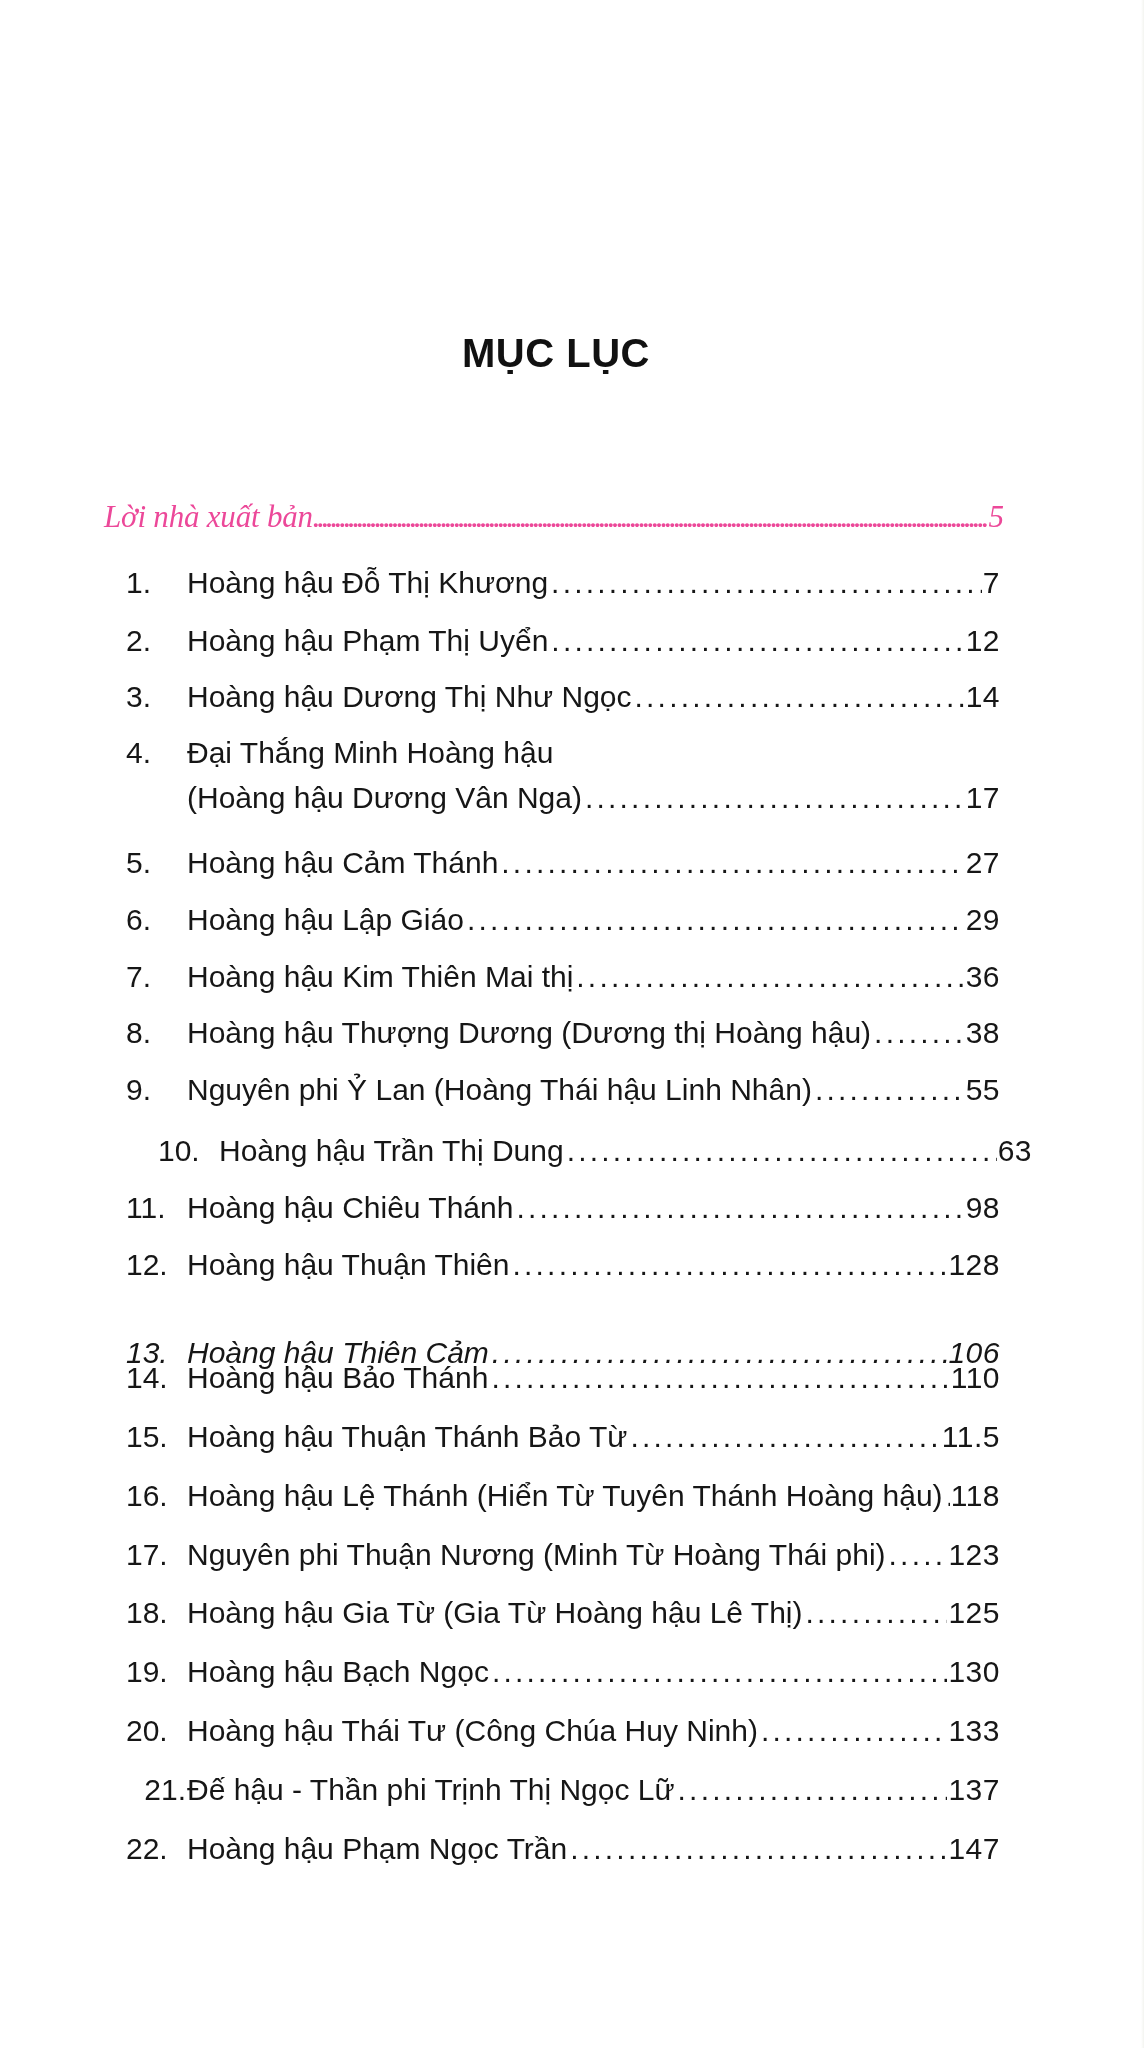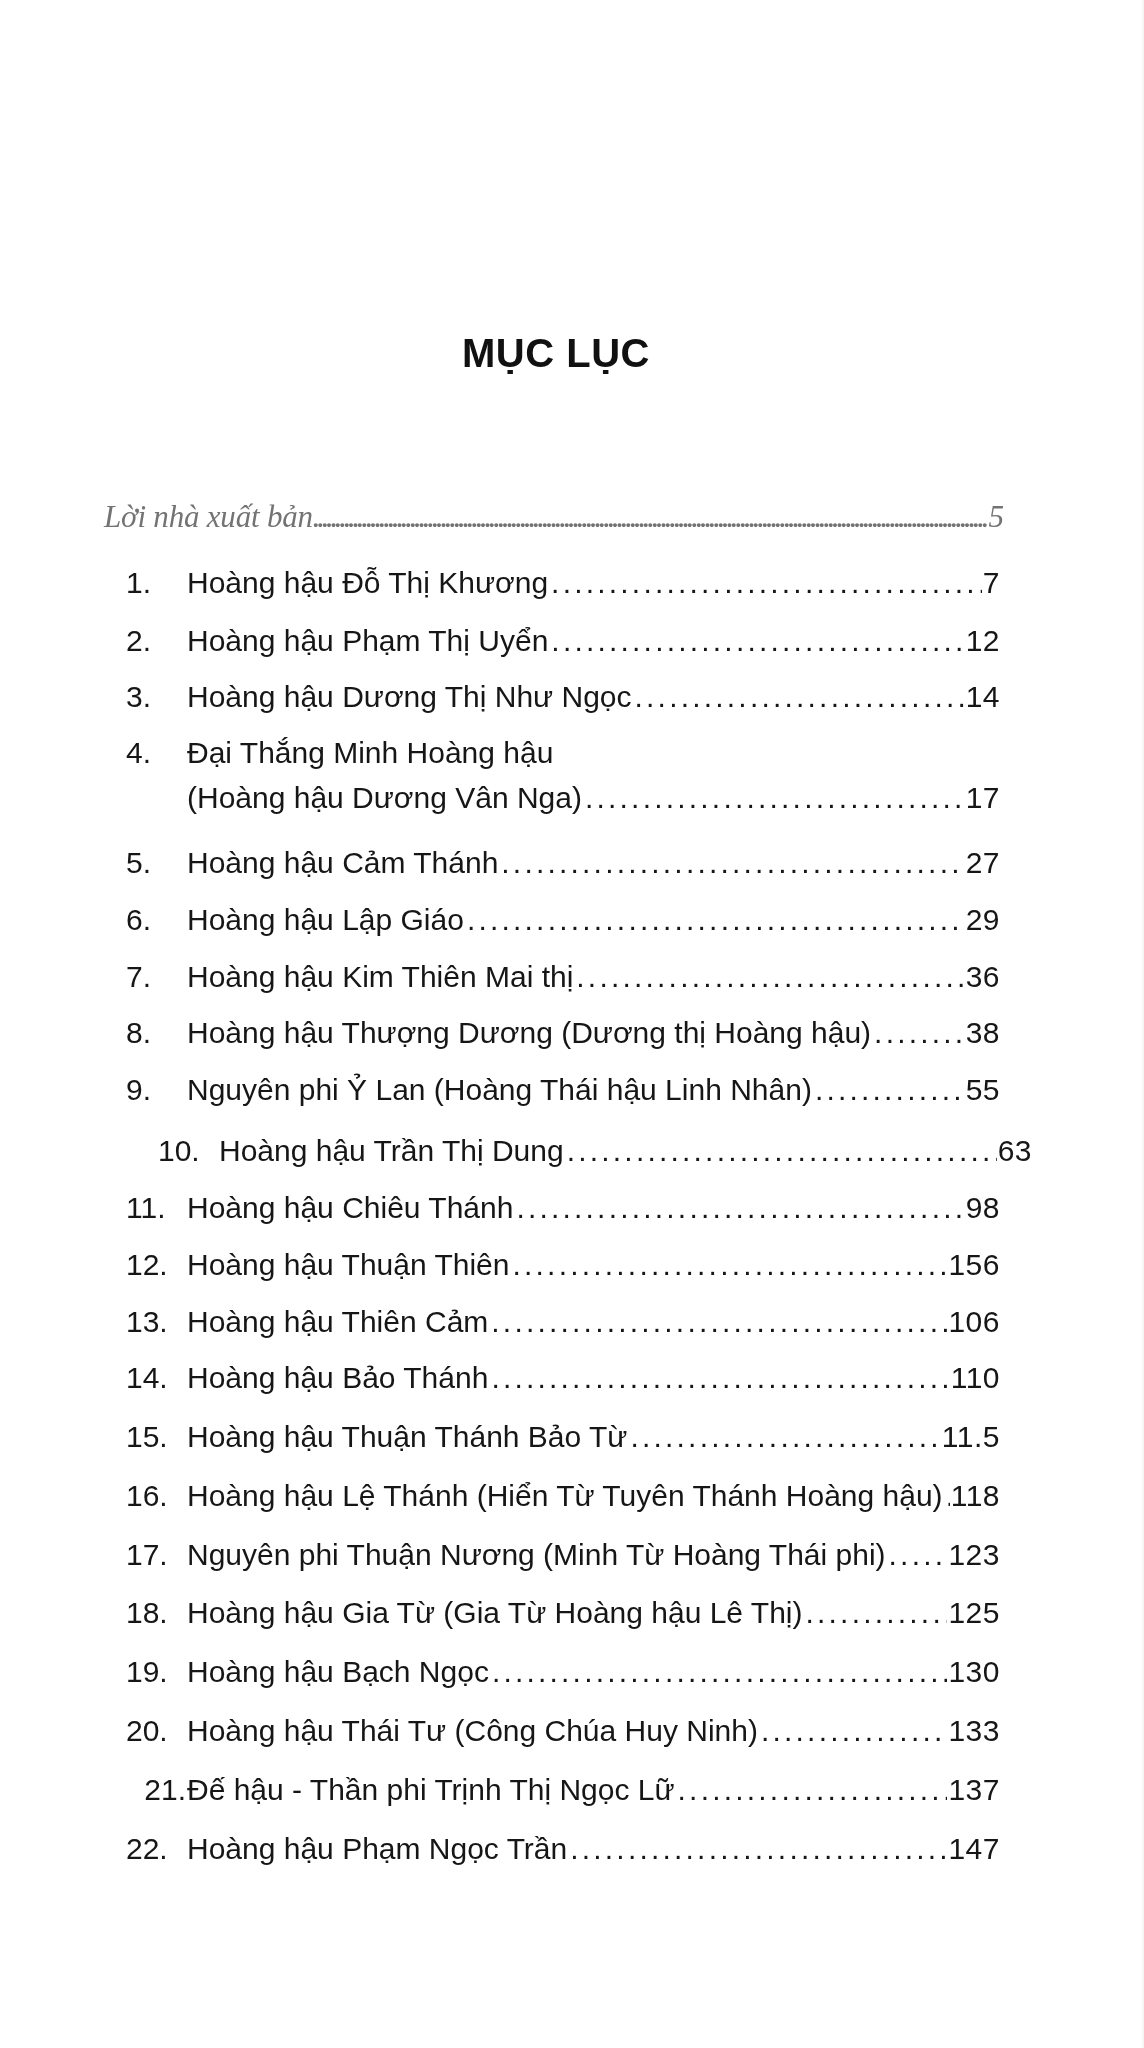--- a/index.html
+++ b/index.html
@@ -43,21 +43,21 @@
       left: 104px;
       width: 900px;
       top: 497px;
       height: 40px;
       line-height: 40px;
       display: flex;
       align-items: baseline;
       font-family: "Liberation Serif", "DejaVu Serif", serif;
       font-style: italic;
       font-size: 31px;
-      color: #737373;
+      color: #ec4899;
       white-space: nowrap;
     }
     .preface-row .label {
       flex: 0 0 auto;
       letter-spacing: -0.2px;
     }
     .preface-row .leader {
       flex: 1 1 auto;
       overflow: hidden;
       white-space: nowrap;
@@ -235,25 +235,25 @@
     <span class="leader"></span>
     <span class="page">98</span>
   </div>
 </div>
 
 <div class="entry" style="top:1245px;">
   <span class="num">12.</span>
   <div class="line">
     <span class="label">Hoàng hậu Thuận Thiên</span>
     <span class="leader"></span>
-    <span class="page">156</span>
-  </div>
-</div>
-
-<div class="entry" style="top:1302px;">
+    <span class="page">128</span>
+  </div>
+</div>
+
+<div class="entry" style="top:1333px;font-style:italic;">
   <span class="num">13.</span>
   <div class="line">
     <span class="label">Hoàng hậu Thiên Cảm</span>
     <span class="leader"></span>
     <span class="page">106</span>
   </div>
 </div>
 
 <div class="entry" style="top:1358px;">
   <span class="num">14.</span>

